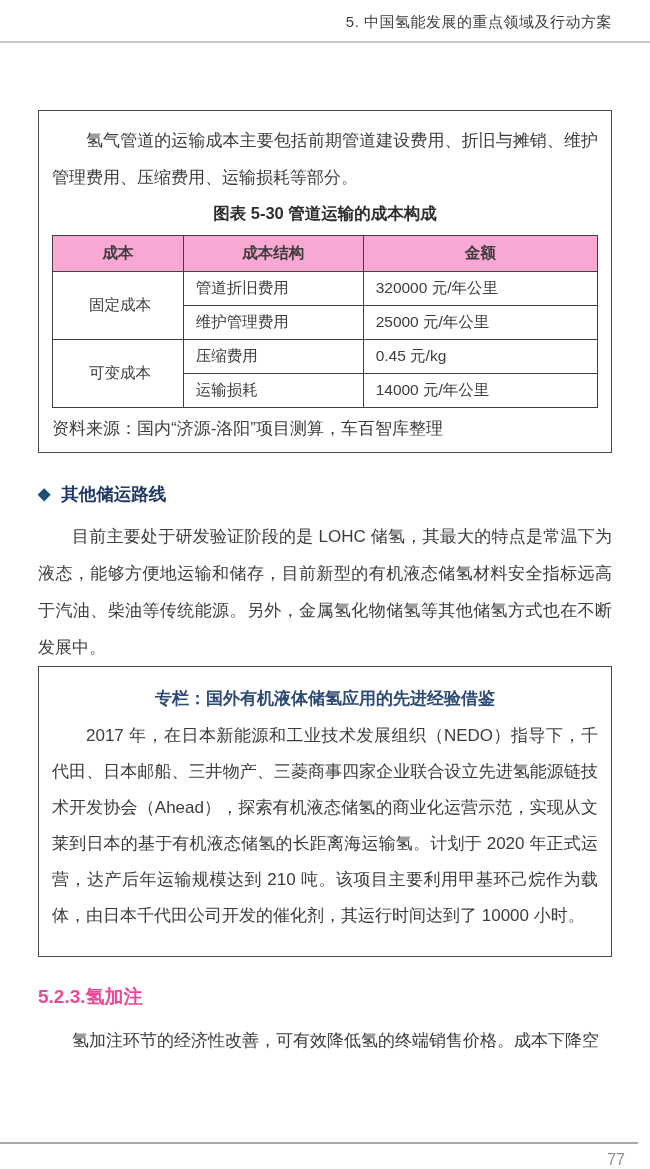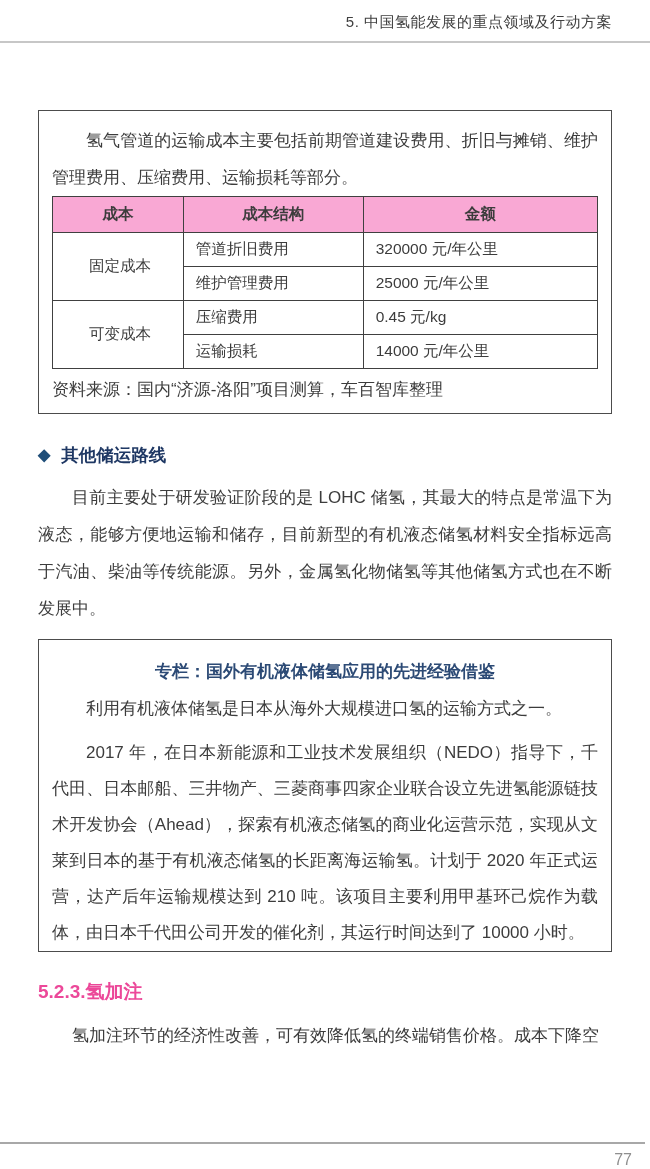--- a/index.html
+++ b/index.html
@@ -80,56 +80,57 @@
     display: flex;
     align-items: center;
   }
   .diamond {
     color: #1f4e79;
     font-size: 16px;
     margin-right: 11px;
     line-height: 1;
   }
   .flow-p { margin: 12px 38px 0 38px; }
-  .column-box { margin-top: 12px; padding: 14px 13px 0 13px; }
+  .column-box { margin-top: 0; padding: 14px 13px 22px 13px; }
   .column-box .body-p { line-height: 36px; margin-top: 8px; }
   .col-title {
     text-align: center;
     font-weight: bold;
     font-size: 17px;
     color: #2c4a75;
     margin: 6px 0 8px 0;
   }
   .num-head {
     margin: 27px 38px 0 38px;
     font-size: 19px;
     font-weight: bold;
     color: #ec4899;
   }
-  .footer { position: absolute; left: 0; right: 5px; bottom: 0; }
+  .footer { position: absolute; left: 0; right: 12px; bottom: 0; }
   .footer .rule { border-top: 2px solid #a8a8a8; margin: 0; }
   .pagenum {
     text-align: right;
     padding: 7px 13px 0 0;
     font-size: 16px;
     color: #8f8f8f;
   }
 </style>
 </head>
 <body>
 
 <div class="page">
 
   <div class="header">
     <span>5. 中国氢能发展的重点领域及行动方案</span>
   </div>
   <hr class="rule">
 
   <section class="box cost-box">
     <p class="body-p">氢气管道的运输成本主要包括前期管道建设费用、折旧与摊销、维护管理费用、压缩费用、运输损耗等部分。</p>
+    <div class="caption">图表 5-30 管道运输的成本构成</div>
     <table class="cost-table">
       <thead>
         <tr>
           <th style="width:24%">成本</th>
           <th style="width:33%">成本结构</th>
           <th style="width:43%">金额</th>
         </tr>
       </thead>
       <tbody>
         <tr>
@@ -156,21 +157,20 @@
   </section>
 
   <div class="section-head">
     <span class="diamond">◆</span>
     <span>其他储运路线</span>
   </div>
   <p class="body-p flow-p">目前主要处于研发验证阶段的是 LOHC 储氢，其最大的特点是常温下为液态，能够方便地运输和储存，目前新型的有机液态储氢材料安全指标远高于汽油、柴油等传统能源。另外，金属氢化物储氢等其他储氢方式也在不断发展中。</p>
 
   <section class="box column-box">
     <div class="col-title">专栏：国外有机液体储氢应用的先进经验借鉴</div>
-    <p class="body-p">利用有机液体储氢是日本从海外大规模进口氢的运输方式之一。</p>
     <p class="body-p">2017 年，在日本新能源和工业技术发展组织（NEDO）指导下，千代田、日本邮船、三井物产、三菱商事四家企业联合设立先进氢能源链技术开发协会（Ahead），探索有机液态储氢的商业化运营示范，实现从文莱到日本的基于有机液态储氢的长距离海运输氢。计划于 2020 年正式运营，达产后年运输规模达到 210 吨。该项目主要利用甲基环己烷作为载体，由日本千代田公司开发的催化剂，其运行时间达到了 10000 小时。</p>
   </section>
 
   <h3 class="num-head">5.2.3.氢加注</h3>
   <p class="body-p flow-p">氢加注环节的经济性改善，可有效降低氢的终端销售价格。成本下降空</p>
 
   <div class="footer">
     <hr class="rule">
     <div class="pagenum">77</div>
   </div>

